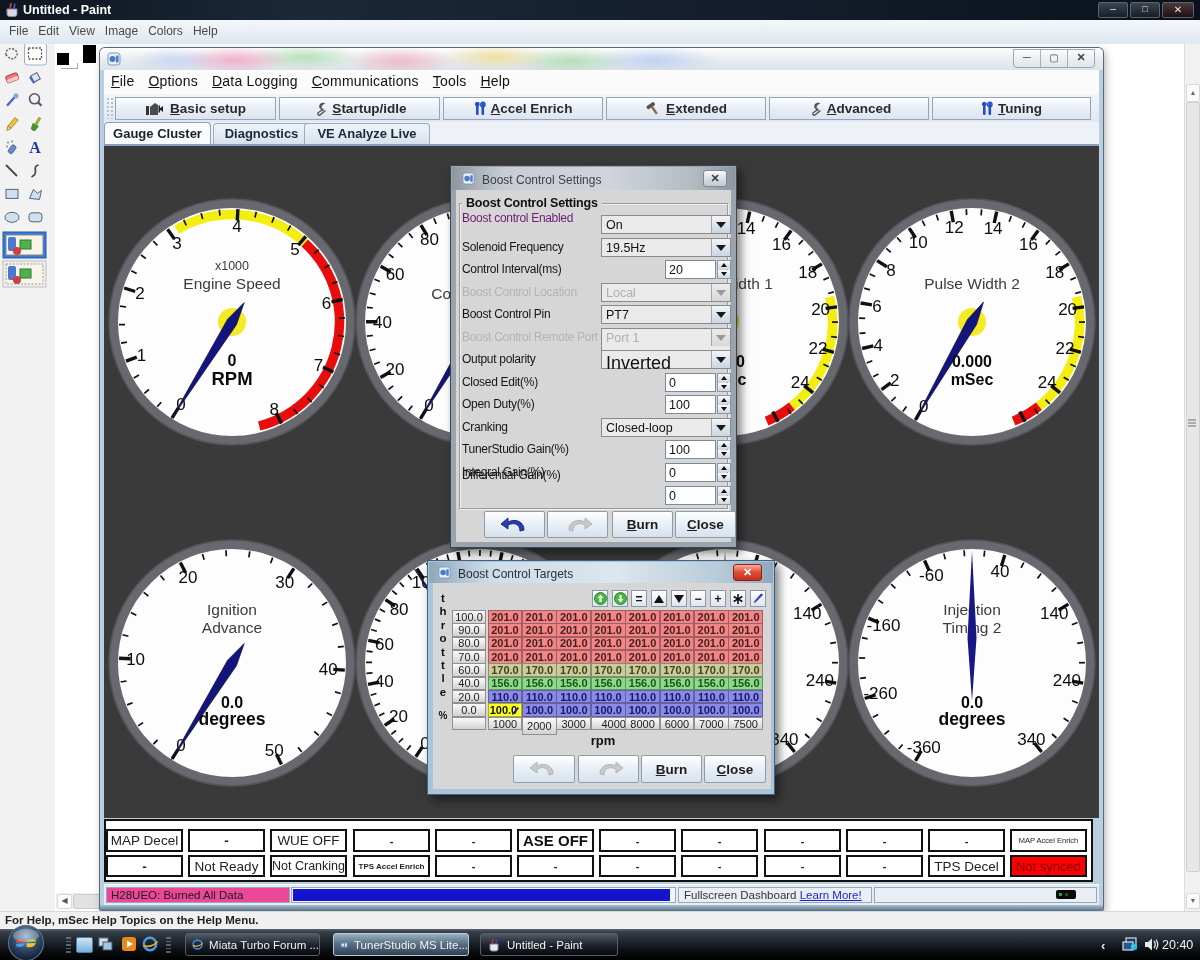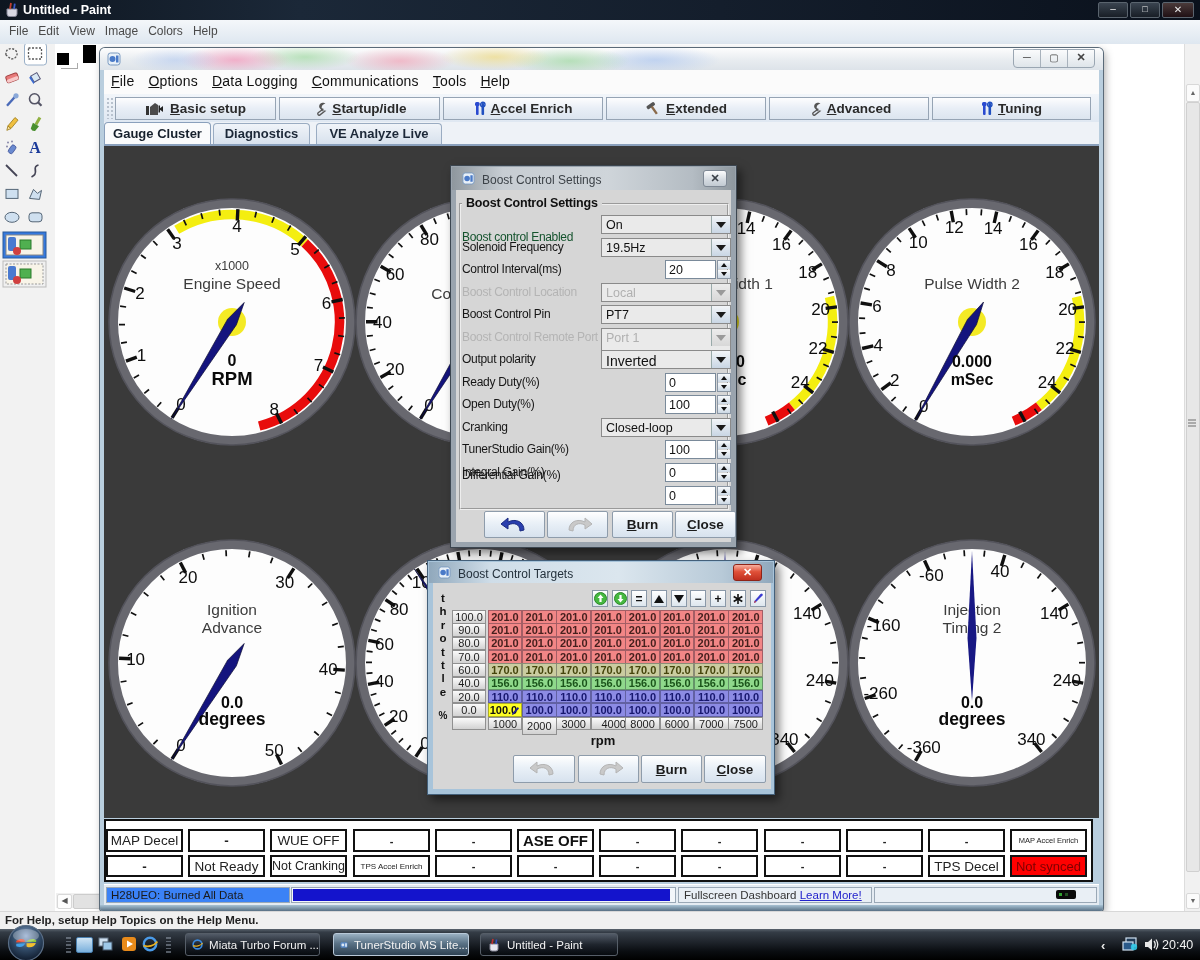--- a/index.html
+++ b/index.html
@@ -187,21 +187,21 @@
       <rect x="1" y="1" width="4.6" height="4" rx="1.5" fill="#2a4ad0"></rect>
       <rect x="7.5" y="2" width="2.6" height="12" rx="1" fill="#2050c0"></rect>
       <circle cx="8.8" cy="3.5" r="2.2" fill="none" stroke="#2050c0" stroke-width="1.4"></circle>
     </svg>
     <span><u>T</u>uning</span>
   </div>
 
 <div class="abs" style="left:104px;top:122px;width:995px;height:23px;background:#eef2f7"></div>
 <div class="abs" style="left:104px;top:122px;width:107px;height:23px;background:#fafbfc;border:1px solid #8aa0bc;border-bottom:none;border-radius:4px 4px 0 0;box-sizing:border-box;text-align:center;font-size:13px;font-weight:bold;color:#16202c;padding-top:3px">Gauge Cluster</div>
 <div class="abs" style="left:213px;top:123px;width:97px;height:22px;background:linear-gradient(#f0f4f9,#d6e0ec);border:1px solid #9aacc2;border-bottom:none;border-radius:4px 4px 0 0;box-sizing:border-box;text-align:center;font-size:13px;font-weight:bold;color:#1c2838;padding-top:2px">Diagnostics</div>
-<div class="abs" style="left:316px;top:123px;width:126px;height:22px;background:linear-gradient(#f0f4f9,#d6e0ec);border:1px solid #9aacc2;border-bottom:none;border-radius:4px 4px 0 0;box-sizing:border-box;text-align:center;font-size:13px;font-weight:bold;color:#1c2838;padding-top:2px">VE Analyze Live</div>
+<div class="abs" style="left:304px;top:123px;width:126px;height:22px;background:linear-gradient(#f0f4f9,#d6e0ec);border:1px solid #9aacc2;border-bottom:none;border-radius:4px 4px 0 0;box-sizing:border-box;text-align:center;font-size:13px;font-weight:bold;color:#1c2838;padding-top:2px">VE Analyze Live</div>
 <div class="abs" style="left:104px;top:144px;width:995px;height:2px;background:#8aa0bc"></div>
 
 <div class="abs" style="left:104px;top:146px;width:995px;height:672px;background:#3a3a3a;overflow:hidden"></div>
 <svg width="995" height="672" viewBox="0 0 995 672" style="position:absolute;left:104px;top:146px" font-family="Liberation Sans, sans-serif">
     <circle cx="128" cy="176" r="123.0" fill="#fdfdfd"></circle>
     <circle cx="128" cy="176" r="118.5" fill="none" stroke="#68686f" stroke-width="9"></circle>
     <circle cx="128" cy="176" r="123.0" fill="none" stroke="#53535b" stroke-width="1.6"></circle>
     <path d="M 72.7 83.8 A 107.5 107.5 0 0 1 200.8 96.9" fill="none" stroke="#f4ee10" stroke-width="9.5"></path>
     <path d="M 200.8 96.9 A 107.5 107.5 0 0 1 155.2 280.0" fill="none" stroke="#e80c0c" stroke-width="9.5"></path>
     <line x1="68.1" y1="271.8" x2="74.2" y2="262.1" stroke="#101010" stroke-width="3.4"></line>
@@ -650,32 +650,32 @@
 <div style="position:absolute;left:517px;top:829px;width:77px;height:23px;background:#fff;border:2px solid #111;box-sizing:border-box;display:flex;align-items:center;justify-content:center;font-size:15px;font-weight:bold;color:#111;white-space:nowrap;overflow:hidden">ASE OFF</div>
 <div style="position:absolute;left:599px;top:829px;width:77px;height:23px;background:#fff;border:2px solid #111;box-sizing:border-box;display:flex;align-items:center;justify-content:center;font-size:11px;font-weight:bold;color:#222;white-space:nowrap;overflow:hidden">-</div>
 <div style="position:absolute;left:681px;top:829px;width:77px;height:23px;background:#fff;border:2px solid #111;box-sizing:border-box;display:flex;align-items:center;justify-content:center;font-size:11px;font-weight:bold;color:#222;white-space:nowrap;overflow:hidden">-</div>
 <div style="position:absolute;left:764px;top:829px;width:77px;height:23px;background:#fff;border:2px solid #111;box-sizing:border-box;display:flex;align-items:center;justify-content:center;font-size:11px;font-weight:bold;color:#222;white-space:nowrap;overflow:hidden">-</div>
 <div style="position:absolute;left:846px;top:829px;width:77px;height:23px;background:#fff;border:2px solid #111;box-sizing:border-box;display:flex;align-items:center;justify-content:center;font-size:11px;font-weight:bold;color:#222;white-space:nowrap;overflow:hidden">-</div>
 <div style="position:absolute;left:928px;top:829px;width:77px;height:23px;background:#fff;border:2px solid #111;box-sizing:border-box;display:flex;align-items:center;justify-content:center;font-size:11px;font-weight:bold;color:#222;white-space:nowrap;overflow:hidden">-</div>
 <div style="position:absolute;left:1010px;top:829px;width:77px;height:23px;background:#fff;border:2px solid #111;box-sizing:border-box;display:flex;align-items:center;justify-content:center;font-size:7.5px;font-weight:400;color:#222;white-space:nowrap;overflow:hidden">MAP Accel Enrich</div>
 <div style="position:absolute;left:106px;top:855px;width:77px;height:22px;background:#fff;border:2px solid #111;box-sizing:border-box;display:flex;align-items:center;justify-content:center;font-size:13.5px;font-weight:bold;color:#222;white-space:nowrap;overflow:hidden">-</div>
 <div style="position:absolute;left:188px;top:855px;width:77px;height:22px;background:#fff;border:2px solid #111;box-sizing:border-box;display:flex;align-items:center;justify-content:center;font-size:13.5px;font-weight:400;color:#222;white-space:nowrap;overflow:hidden">Not Ready</div>
 <div style="position:absolute;left:270px;top:855px;width:77px;height:22px;background:#fff;border:2px solid #111;box-sizing:border-box;display:flex;align-items:center;justify-content:center;font-size:12.5px;font-weight:400;color:#222;white-space:nowrap;overflow:hidden">Not Cranking</div>
-<div style="position:absolute;left:353px;top:855px;width:77px;height:22px;background:#fff;border:2px solid #111;box-sizing:border-box;display:flex;align-items:center;justify-content:center;font-size:8px;font-weight:400;color:#222;white-space:nowrap;overflow:hidden">TPS Accel Enrich</div>
+<div style="position:absolute;left:353px;top:855px;width:77px;height:22px;background:#fff;border:2px solid #111;box-sizing:border-box;display:flex;align-items:center;justify-content:center;font-size:8px;font-weight:700;color:#222;white-space:nowrap;overflow:hidden">TPS Accel Enrich</div>
 <div style="position:absolute;left:435px;top:855px;width:77px;height:22px;background:#fff;border:2px solid #111;box-sizing:border-box;display:flex;align-items:center;justify-content:center;font-size:11px;font-weight:bold;color:#222;white-space:nowrap;overflow:hidden">-</div>
 <div style="position:absolute;left:517px;top:855px;width:77px;height:22px;background:#fff;border:2px solid #111;box-sizing:border-box;display:flex;align-items:center;justify-content:center;font-size:11px;font-weight:bold;color:#222;white-space:nowrap;overflow:hidden">-</div>
 <div style="position:absolute;left:599px;top:855px;width:77px;height:22px;background:#fff;border:2px solid #111;box-sizing:border-box;display:flex;align-items:center;justify-content:center;font-size:11px;font-weight:bold;color:#222;white-space:nowrap;overflow:hidden">-</div>
 <div style="position:absolute;left:681px;top:855px;width:77px;height:22px;background:#fff;border:2px solid #111;box-sizing:border-box;display:flex;align-items:center;justify-content:center;font-size:11px;font-weight:bold;color:#222;white-space:nowrap;overflow:hidden">-</div>
 <div style="position:absolute;left:764px;top:855px;width:77px;height:22px;background:#fff;border:2px solid #111;box-sizing:border-box;display:flex;align-items:center;justify-content:center;font-size:11px;font-weight:bold;color:#222;white-space:nowrap;overflow:hidden">-</div>
 <div style="position:absolute;left:846px;top:855px;width:77px;height:22px;background:#fff;border:2px solid #111;box-sizing:border-box;display:flex;align-items:center;justify-content:center;font-size:11px;font-weight:bold;color:#222;white-space:nowrap;overflow:hidden">-</div>
 <div style="position:absolute;left:928px;top:855px;width:77px;height:22px;background:#fff;border:2px solid #111;box-sizing:border-box;display:flex;align-items:center;justify-content:center;font-size:13.5px;font-weight:400;color:#222;white-space:nowrap;overflow:hidden">TPS Decel</div>
 <div style="position:absolute;left:1010px;top:855px;width:77px;height:22px;background:#f00;border:2px solid #111;box-sizing:border-box;display:flex;align-items:center;justify-content:center;font-size:13px;font-weight:400;color:#7d0000;white-space:nowrap;overflow:hidden">Not synced</div>
 
 <div class="abs" style="left:104px;top:884px;width:995px;height:21px;background:#e4ebf2;border-top:1px solid #fff">
-  <div style="position:absolute;left:2px;top:2px;width:184px;height:16px;border:1px solid #9aa8b6;background:#3b82f6;font-size:11.5px;color:#1a1a1a;padding:1px 0 0 4px;box-sizing:border-box">H28UEO: Burned All Data</div>
+  <div style="position:absolute;left:2px;top:2px;width:184px;height:16px;border:1px solid #9aa8b6;background:#ec4899;font-size:11.5px;color:#1a1a1a;padding:1px 0 0 4px;box-sizing:border-box">H28UEO: Burned All Data</div>
   <div style="position:absolute;left:187px;top:2px;width:385px;height:16px;border:1px solid #9aa8b6;background:#f2f6fa;box-sizing:border-box">
     <div style="position:absolute;left:1px;top:1px;width:377px;height:12px;background:#1414cc"></div>
   </div>
   <div style="position:absolute;left:574px;top:2px;width:194px;height:16px;border:1px solid #9aa8b6;background:#e9eff5;font-size:11.5px;color:#333;padding:1px 0 0 5px;box-sizing:border-box">Fullscreen Dashboard <span style="color:#2222cc;text-decoration:underline">Learn More!</span></div>
   <div style="position:absolute;left:770px;top:2px;width:223px;height:16px;border:1px solid #9aa8b6;background:#e9eff5;box-sizing:border-box"></div>
   <div style="position:absolute;left:952px;top:5px;width:20px;height:9px;background:#0a0a0a;border-radius:2px">
     <div style="position:absolute;left:3px;top:3px;width:3px;height:3px;background:#30a030"></div>
     <div style="position:absolute;left:9px;top:3px;width:3px;height:3px;background:#205020"></div>
   </div>
 </div>
@@ -690,21 +690,21 @@
       <circle cx="5.5" cy="7" r="3" fill="#4a7ac8"></circle>
         <rect x="9" y="3.5" width="2.5" height="7" fill="#4a7ac8"></rect>
     </svg>
     <span style="position:absolute;left:30px;top:6px;font-size:12px;color:#3c4248">Boost Control Settings</span>
     <div style="position:absolute;right:8px;top:3px;width:22px;height:15px;background:linear-gradient(#fbfcfd,#d6dce2 55%,#c2cad2);border:1px solid #7e8894;border-radius:3px;text-align:center;font-size:11px;font-weight:bold;color:#3a4048;line-height:15px">✕</div>
   </div>
   <div style="position:absolute;left:5px;top:24px;width:275px;height:352px;background:#d6d6d6"></div>
 </div>
 <div class="abs" style="left:459px;top:203px;width:270px;height:307px;border:2px groove #eee;box-sizing:border-box"></div>
 <div class="abs" style="left:462px;top:196px;background:#d6d6d6;padding:0 4px;font-size:12.5px;letter-spacing:-0.2px;font-weight:bold;color:#101010">Boost Control Settings</div>
-<div style="position:absolute;left:462px;top:230px;font-size:12px;letter-spacing:-0.3px;color:#14532d">Boost control Enabled</div>
+<div style="position:absolute;left:462px;top:211px;font-size:12px;letter-spacing:-0.3px;color:#701a75">Boost control Enabled</div>
 <div style="position:absolute;left:601px;top:215px;width:130px;height:19px;background:#eaeaea;border:1px solid #8a8a8a;box-sizing:border-box">
     <div style="position:absolute;left:4px;top:2px;font-size:12.5px;color:#111">On</div>
     <div style="position:absolute;right:0;top:0;width:18px;height:17px;background:linear-gradient(#f2f5f8,#c9d6e4);border-left:1px solid #9aa;display:flex;align-items:center;justify-content:center">
       <div style="width:0;height:0;border-left:5px solid transparent;border-right:5px solid transparent;border-top:6px solid #1a1a1a"></div>
     </div>
   </div>
 <div style="position:absolute;left:462px;top:240px;font-size:12px;letter-spacing:-0.3px;color:#161616">Solenoid Frequency</div>
 <div style="position:absolute;left:601px;top:238px;width:130px;height:19px;background:#eaeaea;border:1px solid #8a8a8a;box-sizing:border-box">
     <div style="position:absolute;left:4px;top:2px;font-size:12.5px;color:#111">19.5Hz</div>
     <div style="position:absolute;right:0;top:0;width:18px;height:17px;background:linear-gradient(#f2f5f8,#c9d6e4);border-left:1px solid #9aa;display:flex;align-items:center;justify-content:center">
@@ -739,26 +739,26 @@
   </div>
 <div style="position:absolute;left:462px;top:330px;font-size:12px;letter-spacing:-0.3px;color:#b4b4b4">Boost Control Remote Port</div>
 <div style="position:absolute;left:601px;top:328px;width:130px;height:36px;background:#eaeaea;border:1px solid #8a8a8a;box-sizing:border-box">
     <div style="position:absolute;left:4px;top:2px;font-size:12.5px;color:#b0b0b0">Port 1</div>
     <div style="position:absolute;right:0;top:0;width:18px;height:17px;background:linear-gradient(#ececec,#d8d8d8);border-left:1px solid #9aa;display:flex;align-items:center;justify-content:center">
       <div style="width:0;height:0;border-left:5px solid transparent;border-right:5px solid transparent;border-top:6px solid #9a9a9a"></div>
     </div>
   </div>
 <div style="position:absolute;left:462px;top:352px;font-size:12px;letter-spacing:-0.3px;color:#161616">Output polarity</div>
 <div style="position:absolute;left:601px;top:350px;width:130px;height:19px;background:#eaeaea;border:1px solid #8a8a8a;box-sizing:border-box">
-    <div style="position:absolute;left:4px;top:2px;font-size:14px;color:#111">Inverted</div>
+    <div style="position:absolute;left:4px;top:2px;font-size:18px;color:#111">Inverted</div>
     <div style="position:absolute;right:0;top:0;width:18px;height:17px;background:linear-gradient(#f2f5f8,#c9d6e4);border-left:1px solid #9aa;display:flex;align-items:center;justify-content:center">
       <div style="width:0;height:0;border-left:5px solid transparent;border-right:5px solid transparent;border-top:6px solid #1a1a1a"></div>
     </div>
   </div>
-<div style="position:absolute;left:462px;top:375px;font-size:12px;letter-spacing:-0.3px;color:#161616">Ready Duty(%)</div>
+<div style="position:absolute;left:462px;top:375px;font-size:12px;letter-spacing:-0.3px;color:#161616">Closed Edit(%)</div>
 <div style="position:absolute;left:665px;top:373px;width:51px;height:19px;background:#fff;border:1px solid #7a8a9a;box-sizing:border-box">
     <div style="position:absolute;left:3px;top:2px;font-size:12.5px;color:#111">0</div>
   </div>
 <div style="position:absolute;left:717px;top:373px;width:14px;height:19px;border:1px solid #8a96a4;box-sizing:border-box">
     <div style="position:absolute;left:0;top:0;width:12px;height:8px;background:linear-gradient(#f8fafc,#ccd8e4);display:flex;align-items:center;justify-content:center">
       <div style="width:0;height:0;border-left:3.5px solid transparent;border-right:3.5px solid transparent;border-bottom:4px solid #111"></div>
     </div>
     <div style="position:absolute;left:0;bottom:0;width:12px;height:8px;background:linear-gradient(#f8fafc,#ccd8e4);display:flex;align-items:center;justify-content:center">
       <div style="width:0;height:0;border-left:3.5px solid transparent;border-right:3.5px solid transparent;border-top:4px solid #111"></div>
     </div>
@@ -988,21 +988,21 @@
     </svg>
   </div>
 <div style="position:absolute;left:641px;top:755px;width:61px;height:28px;background:linear-gradient(#ffffff,#e9f0f7 45%,#d7e2ee);border:1px solid #8e9cab;border-radius:2px;box-sizing:border-box;display:flex;align-items:center;justify-content:center;font-size:13.5px;font-weight:bold;color:#1c1c1c">
     <span><u>B</u>urn</span>
   </div>
 <div style="position:absolute;left:704px;top:755px;width:62px;height:28px;background:linear-gradient(#ffffff,#e9f0f7 45%,#d7e2ee);border:1px solid #8e9cab;border-radius:2px;box-sizing:border-box;display:flex;align-items:center;justify-content:center;font-size:13.5px;font-weight:bold;color:#1c1c1c">
     <span><u>C</u>lose</span>
   </div>
 
 <div class="abs" style="left:0;top:911px;width:1200px;height:18px;background:#f0f0f0;border-top:1px solid #d8d8d8">
-  <span style="position:absolute;left:5px;top:2px;font-size:11.5px;font-weight:bold;color:#222">For Help, setup Help Topics on the Help Menu.</span>
+  <span style="position:absolute;left:5px;top:2px;font-size:11.5px;font-weight:bold;color:#222">For Help, mSec Help Topics on the Help Menu.</span>
 </div>
 
 <div style="position:absolute;left:0;top:929px;width:1200px;height:31px;background:linear-gradient(#5a636d 0%,#343c46 10%,#1d2229 45%,#0a0d11 72%,#000 100%)">
     <svg width="40" height="40" viewBox="0 0 40 40" style="position:absolute;left:6px;top:-6px">
       <defs>
         <radialGradient id="og" cx="50%" cy="30%" r="70%">
           <stop offset="0%" stop-color="#8ca6cc"></stop>
           <stop offset="50%" stop-color="#35506e"></stop>
           <stop offset="100%" stop-color="#101c2e"></stop>
         </radialGradient>

